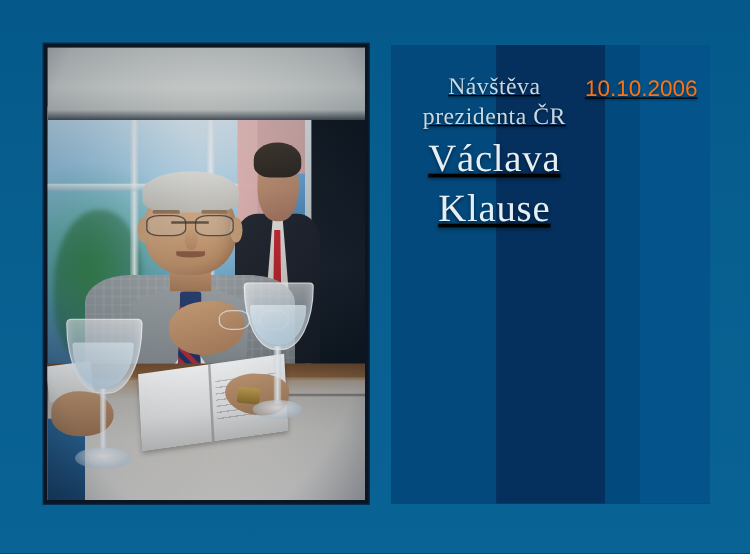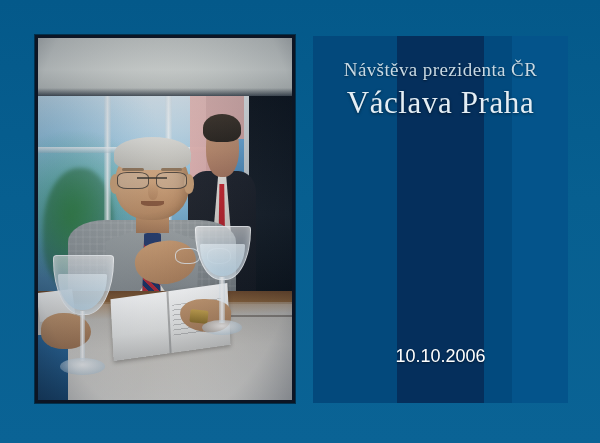--- a/index.html
+++ b/index.html
@@ -355,25 +355,26 @@
     position: absolute; top: 0; height: 100%;
   }
   .band-a { left: 0;    width: 33%; background: #03497c; }
   .band-b { left: 33%;  width: 34%; background: #052f5c; }
   .band-c { left: 67%;  width: 11%; background: #024a7e; }
   .band-d { left: 78%;  width: 22%; background: #04548b; }
 
   .panel-inner {
     position: absolute; inset: 0;
     display: flex;
-    flex-direction: column;
+    flex-direction: row;
     justify-content: space-between;
     padding: 22px 10px 34px;
     box-sizing: border-box;
     text-align: center;
+    text-decoration: underline;
   }
   .title-block { }
   .title-line1 {
     font-family: "Liberation Serif", serif;
     font-size: 19px;
     color: #c8d9e4;
     letter-spacing: .4px;
     line-height: 1.25;
     text-shadow: 0 1px 2px rgba(0,0,0,.45);
   }
@@ -390,21 +391,21 @@
   .footer-line1 {
     font-family: "Liberation Sans", sans-serif;
     font-size: 18px;
     color: #b9cbd8;
     line-height: 1.45;
     text-shadow: 0 1px 2px rgba(0,0,0,.45);
   }
   .footer-line2 {
     font-family: "Liberation Sans", sans-serif;
     font-size: 18px;
-    color: #ffffff;
+    color: #f97316;
     line-height: 1.45;
     text-shadow: 0 1px 2px rgba(0,0,0,.45);
   }
 </style>
 </head>
 <body>
 
 <div id="stage">
 
   <div class="bg"></div>
@@ -490,21 +491,21 @@
 
   <div class="panel">
     <div class="band band-a"></div>
     <div class="band band-b"></div>
     <div class="band band-c"></div>
     <div class="band band-d"></div>
 
     <div class="panel-inner">
       <div class="title-block">
         <div class="title-line1">Návštěva prezidenta ČR</div>
-        <div class="title-line2">Václava Praha</div>
+        <div class="title-line2">Václava Klause</div>
       </div>
       <div class="footer-block">
         <div class="footer-line2">10.10.2006</div>
       </div>
     </div>
   </div>
 
 </div>
 
 </body></html>

